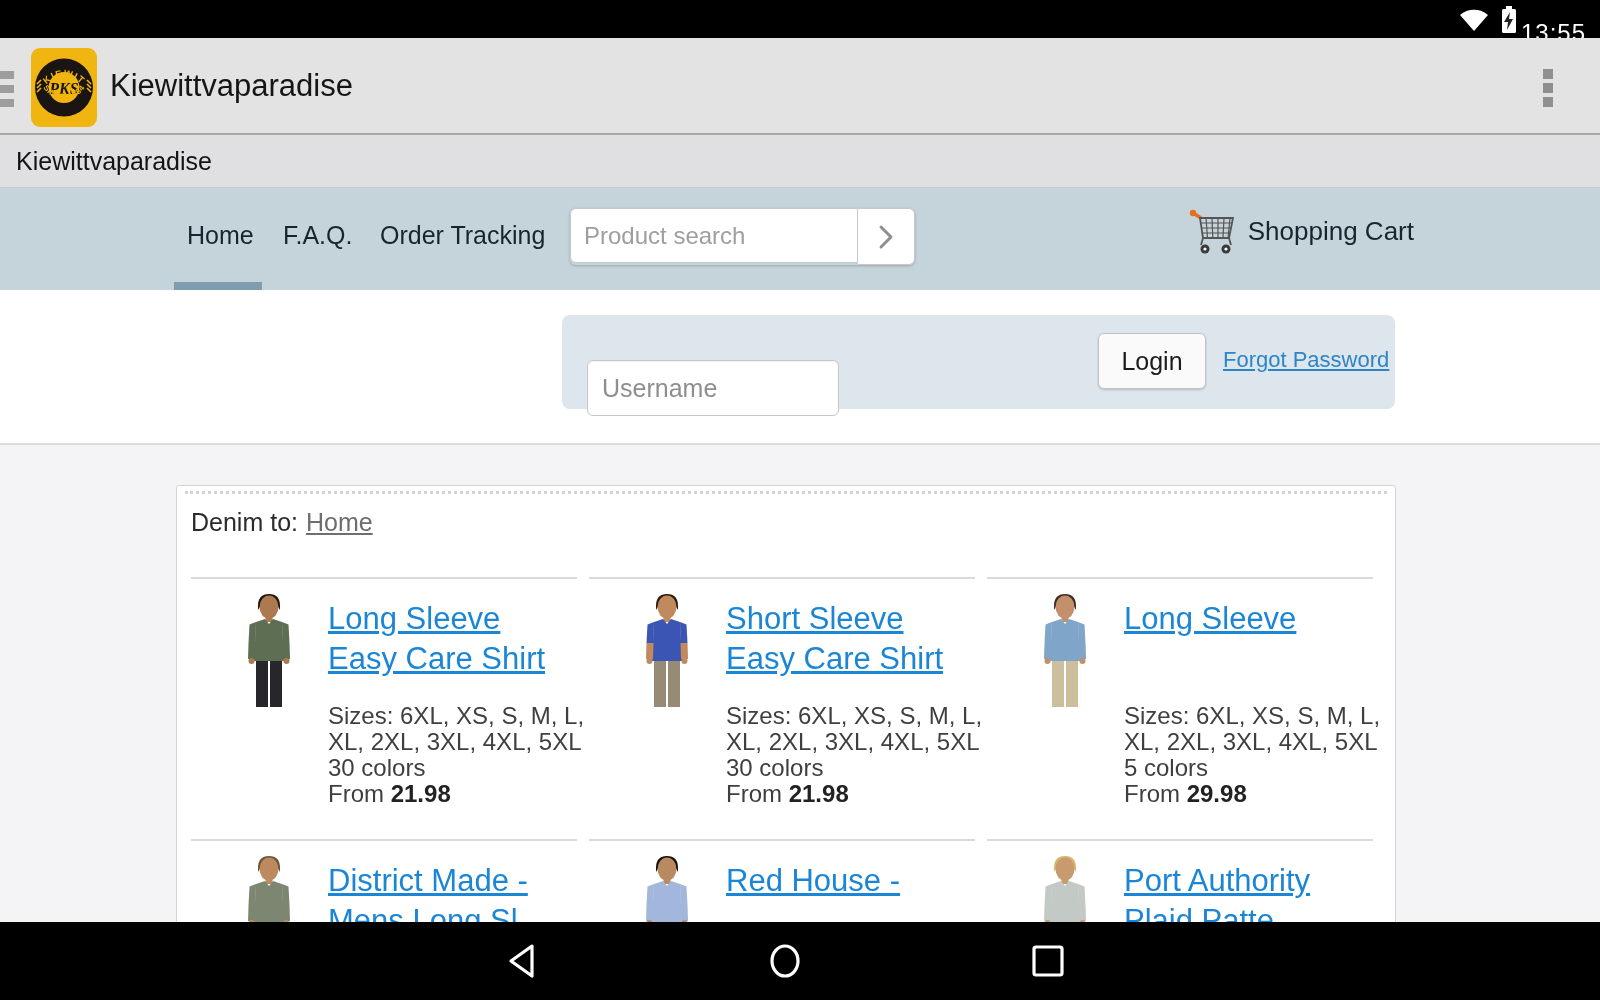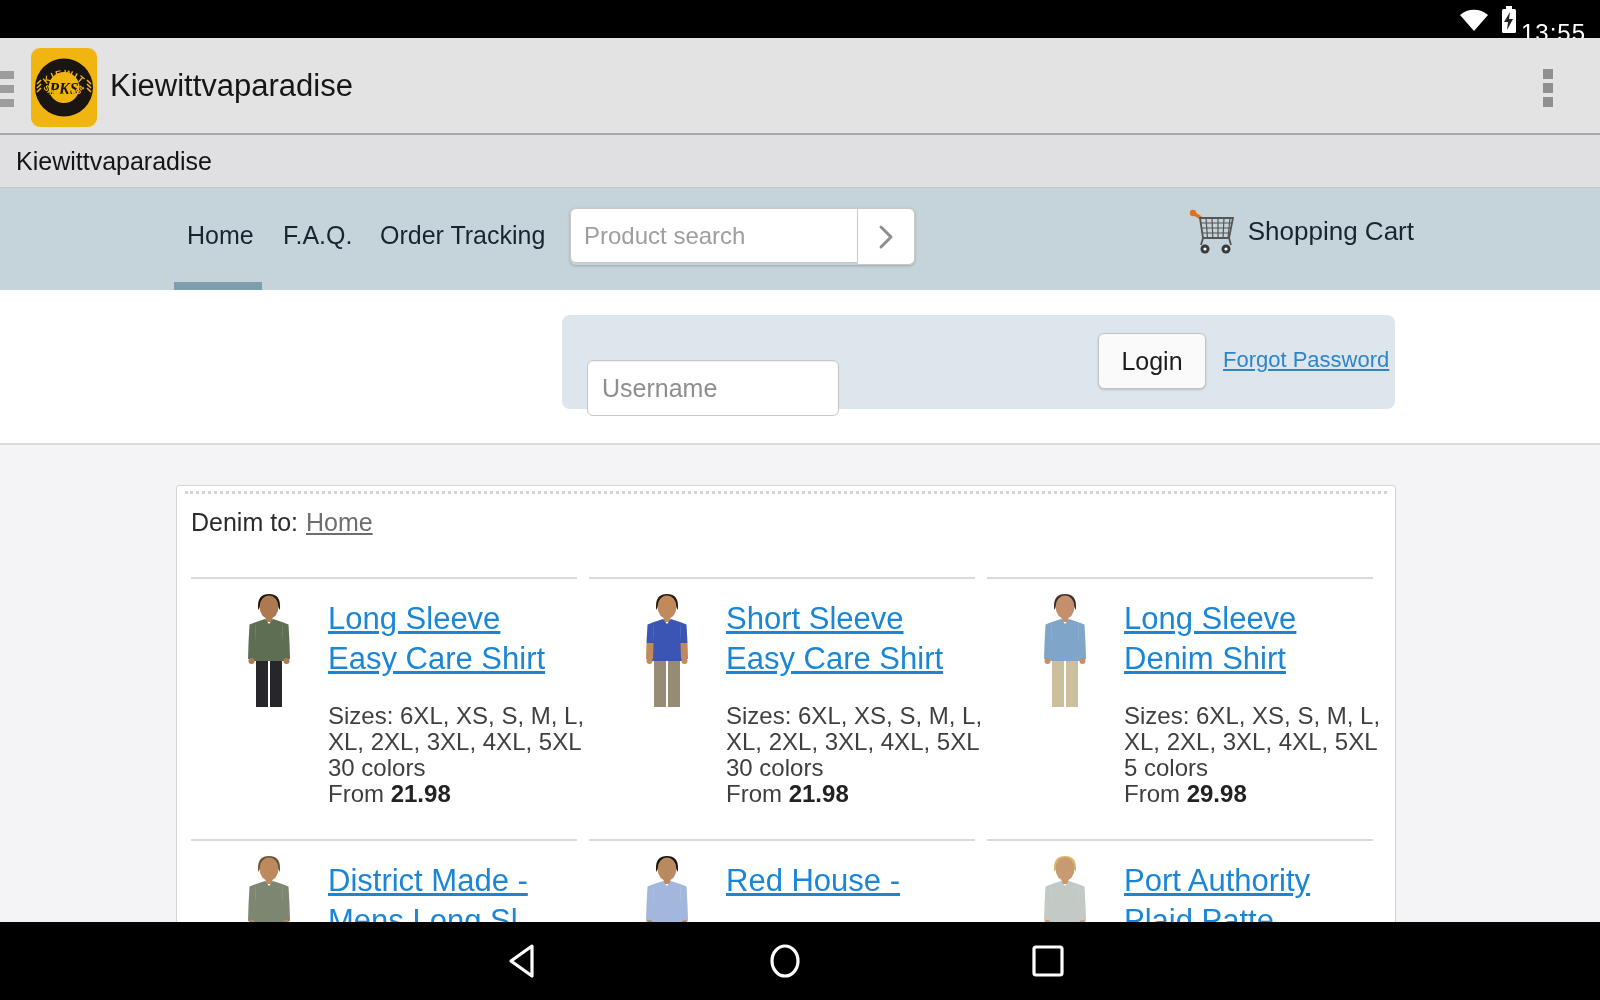--- a/index.html
+++ b/index.html
@@ -256,21 +256,20 @@
         <path class="p-shirt" d="M49 29 L55.5 31.5 L56.5 50 L49.5 50 Z"></path>
         <path class="p-fore" d="M15.5 50 L22.5 50 L22 66 L15 66 Z"></path>
         <path class="p-fore" d="M56.5 50 L49.5 50 L50 66 L57 66 Z"></path>
         <circle class="p-skin" cx="18.5" cy="68" r="3"></circle>
           <circle class="p-skin" cx="53.5" cy="68" r="3"></circle>
         <rect class="p-pants" x="23" y="68" width="12" height="46"></rect>
         <rect class="p-pants" x="37" y="68" width="12" height="46"></rect>
       </svg>
       <a class="prod-title">
         <span>Long Sleeve</span>
-        <span>Denim Shirt</span>
       </a>
       <div class="prod-details">
         <div>Sizes: 6XL, XS, S, M, L,</div>
         <div>XL, 2XL, 3XL, 4XL, 5XL</div>
         <div>5 colors</div>
         <div><span>From</span> <span class="price">29.98</span></div>
       </div>
     </div>
 
     <div class="cell r2 c0">

